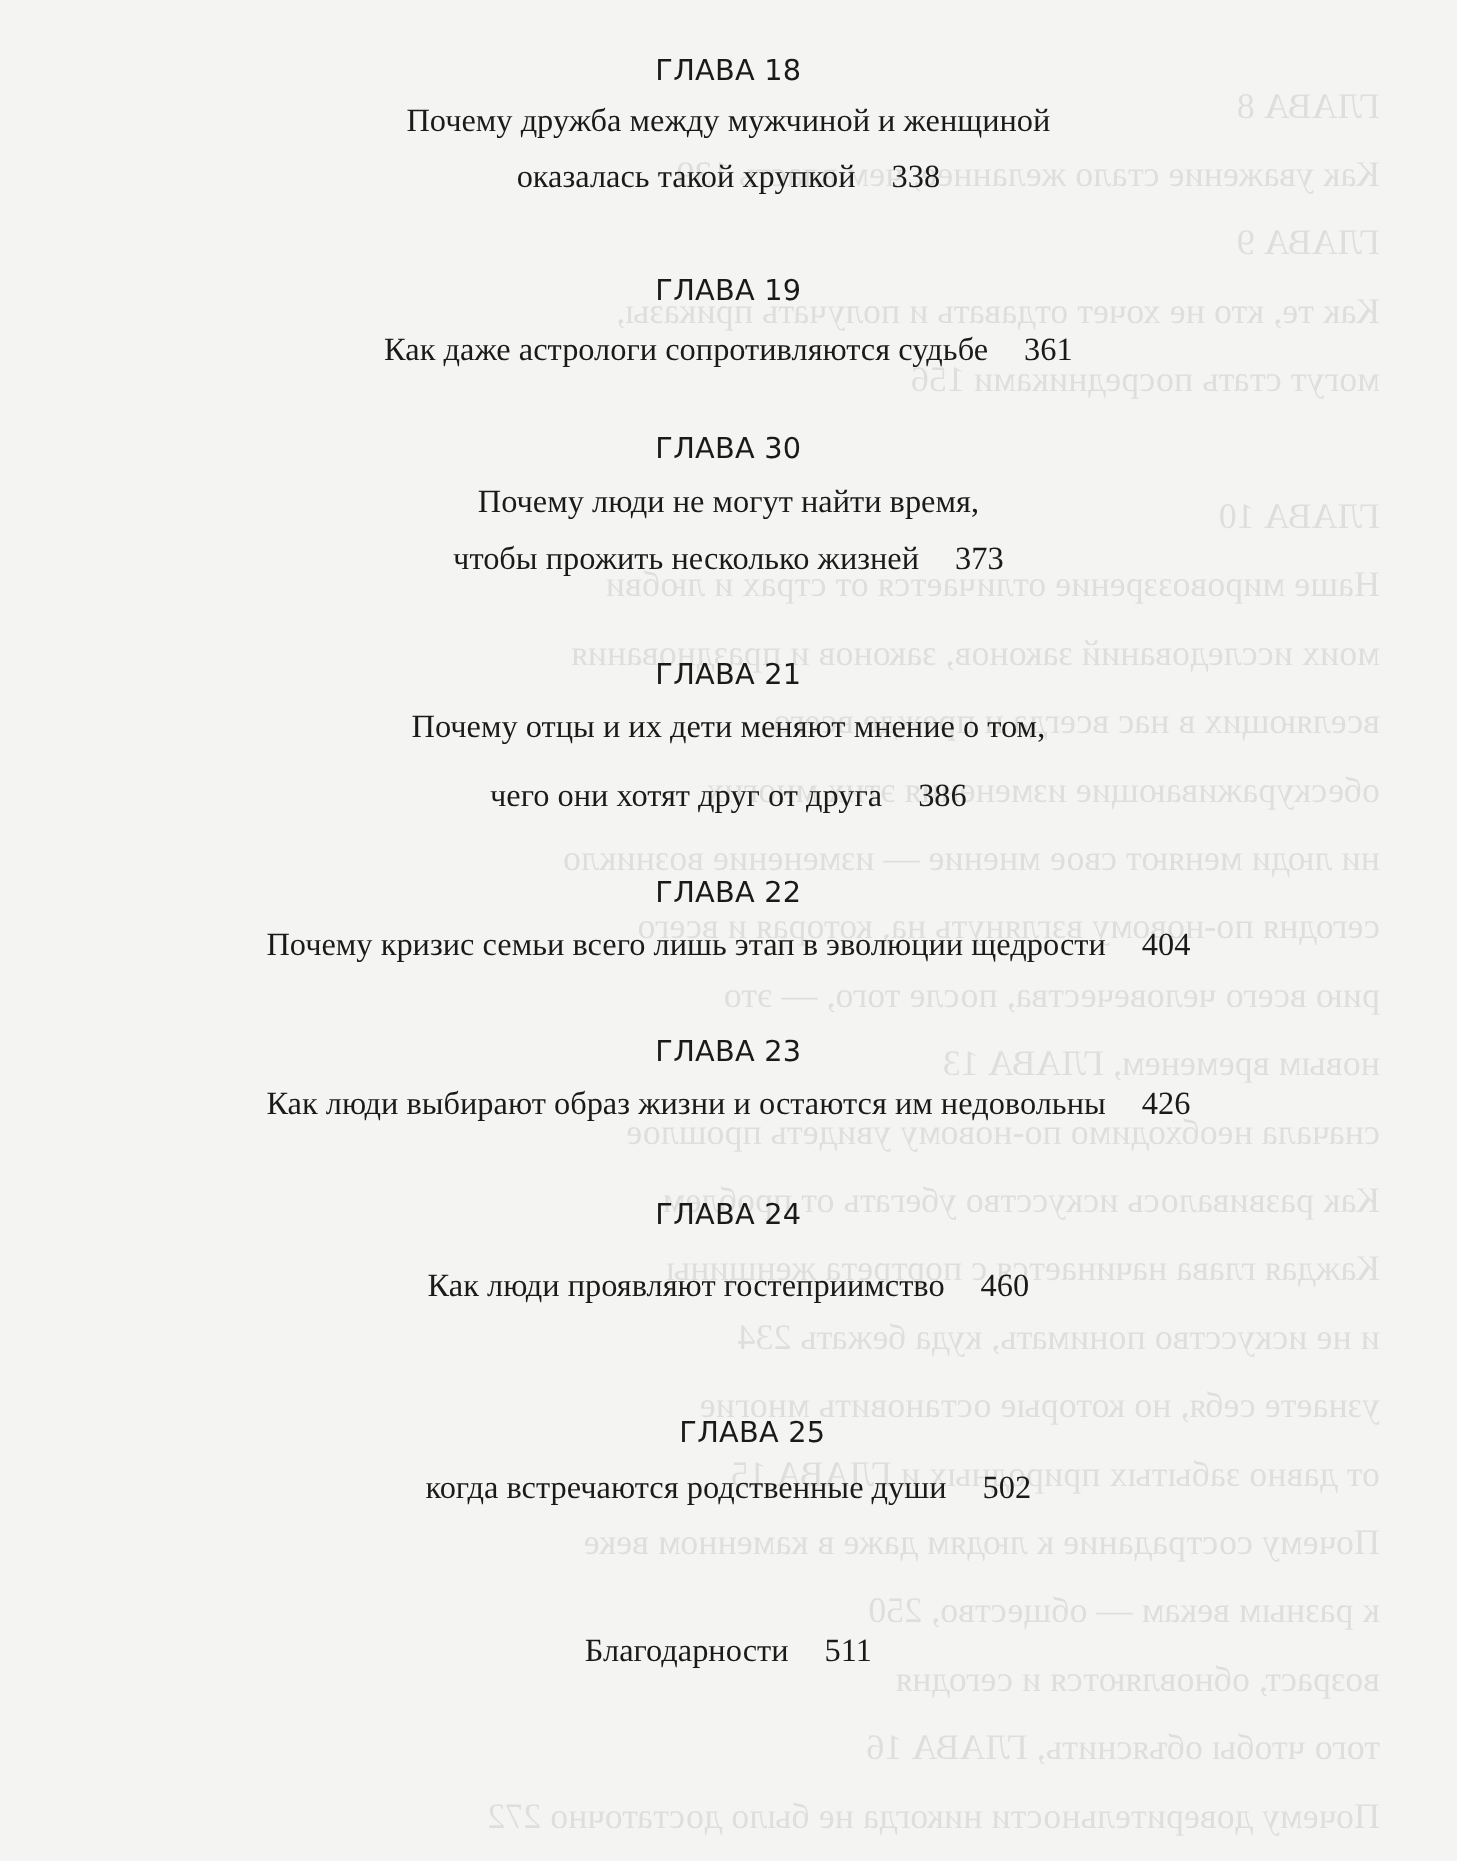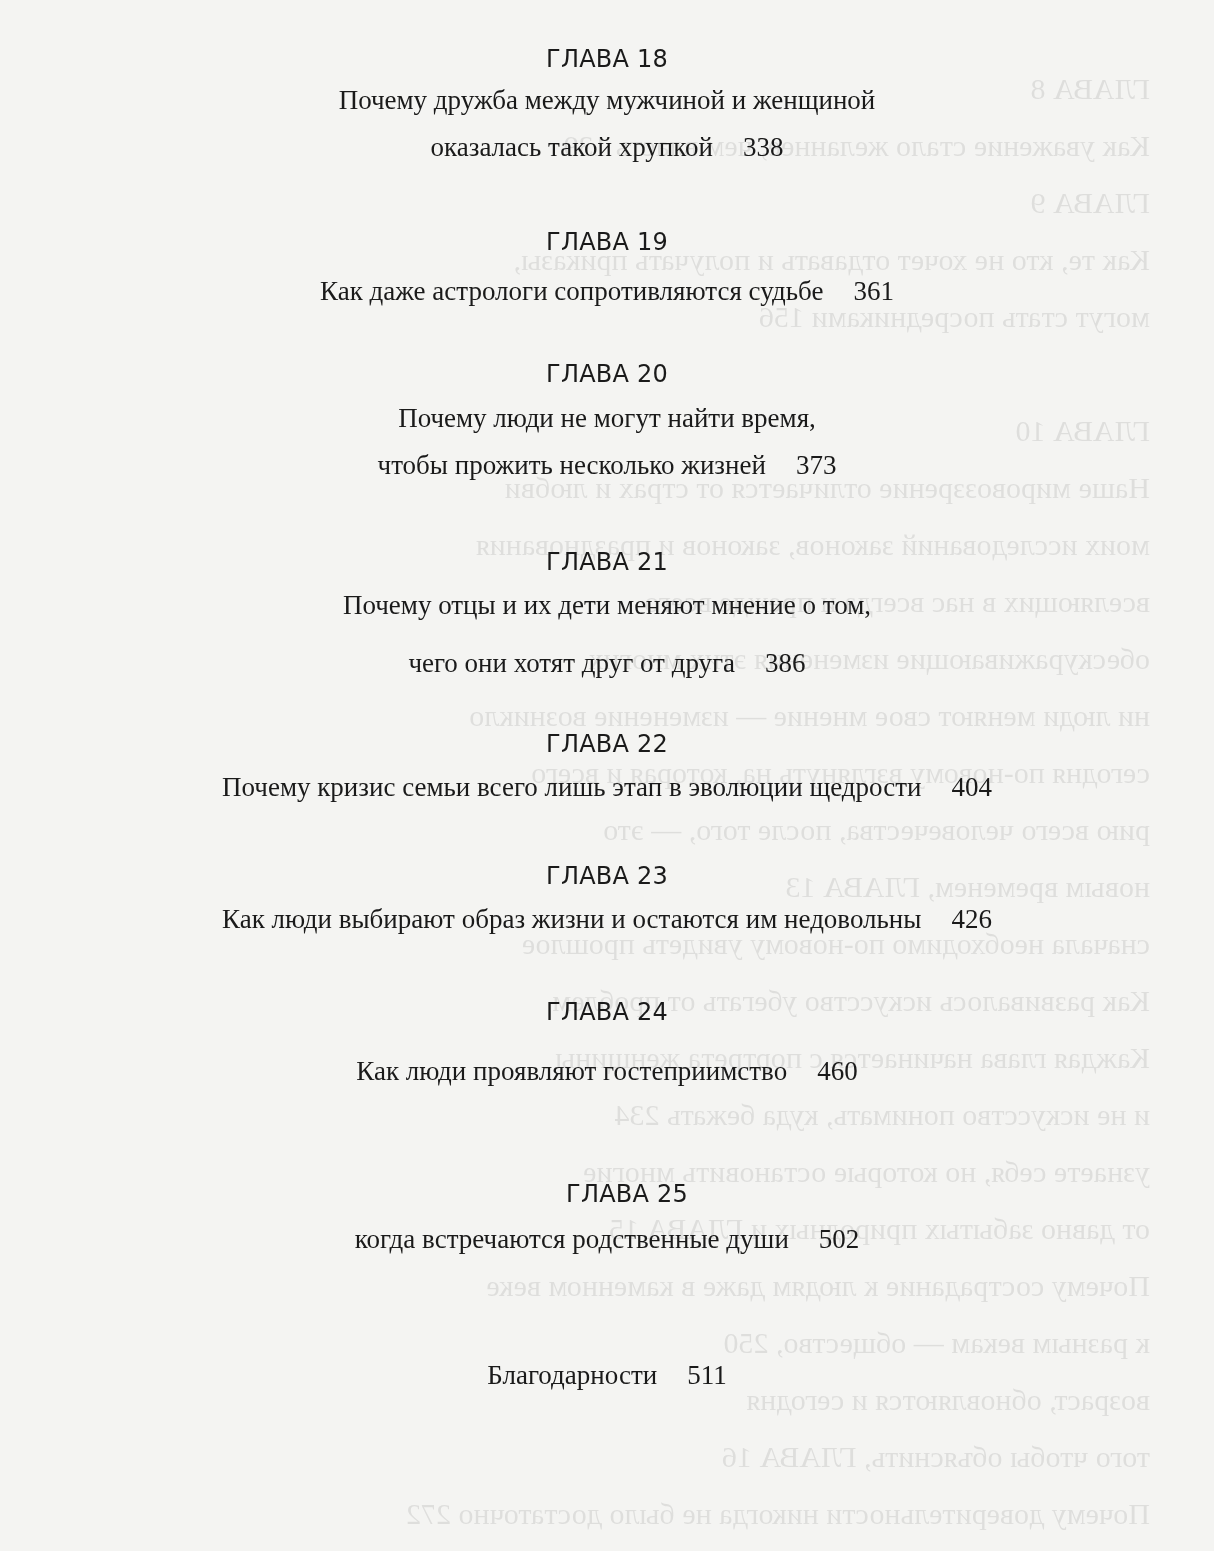--- a/index.html
+++ b/index.html
@@ -73,21 +73,21 @@
   <div class="chapter-line" style="top:85px;">Почему дружба между мужчиной и женщиной</div>
   <div class="chapter-line" style="top:132px;">
     <span>оказалась такой хрупкой</span><span class="page-num">338</span>
   </div>
 
   <div class="chapter-heading" style="top:228px;">ГЛАВА 19</div>
   <div class="chapter-line" style="top:276px;">
     <span>Как даже астрологи сопротивляются судьбе</span><span class="page-num">361</span>
   </div>
 
-  <div class="chapter-heading" style="top:360px;">ГЛАВА 20</div>
+  <div class="chapter-heading" style="top:360px;">ГЛАВА 30</div>
   <div class="chapter-line" style="top:403px;">Почему люди не могут найти время,</div>
   <div class="chapter-line" style="top:450px;">
     <span>чтобы прожить несколько жизней</span><span class="page-num">373</span>
   </div>
 
   <div class="chapter-heading" style="top:548px;">ГЛАВА 21</div>
   <div class="chapter-line" style="top:590px;">Почему отцы и их дети меняют мнение о том,</div>
   <div class="chapter-line" style="top:648px;">
     <span>чего они хотят друг от друга</span><span class="page-num">386</span>
   </div>

